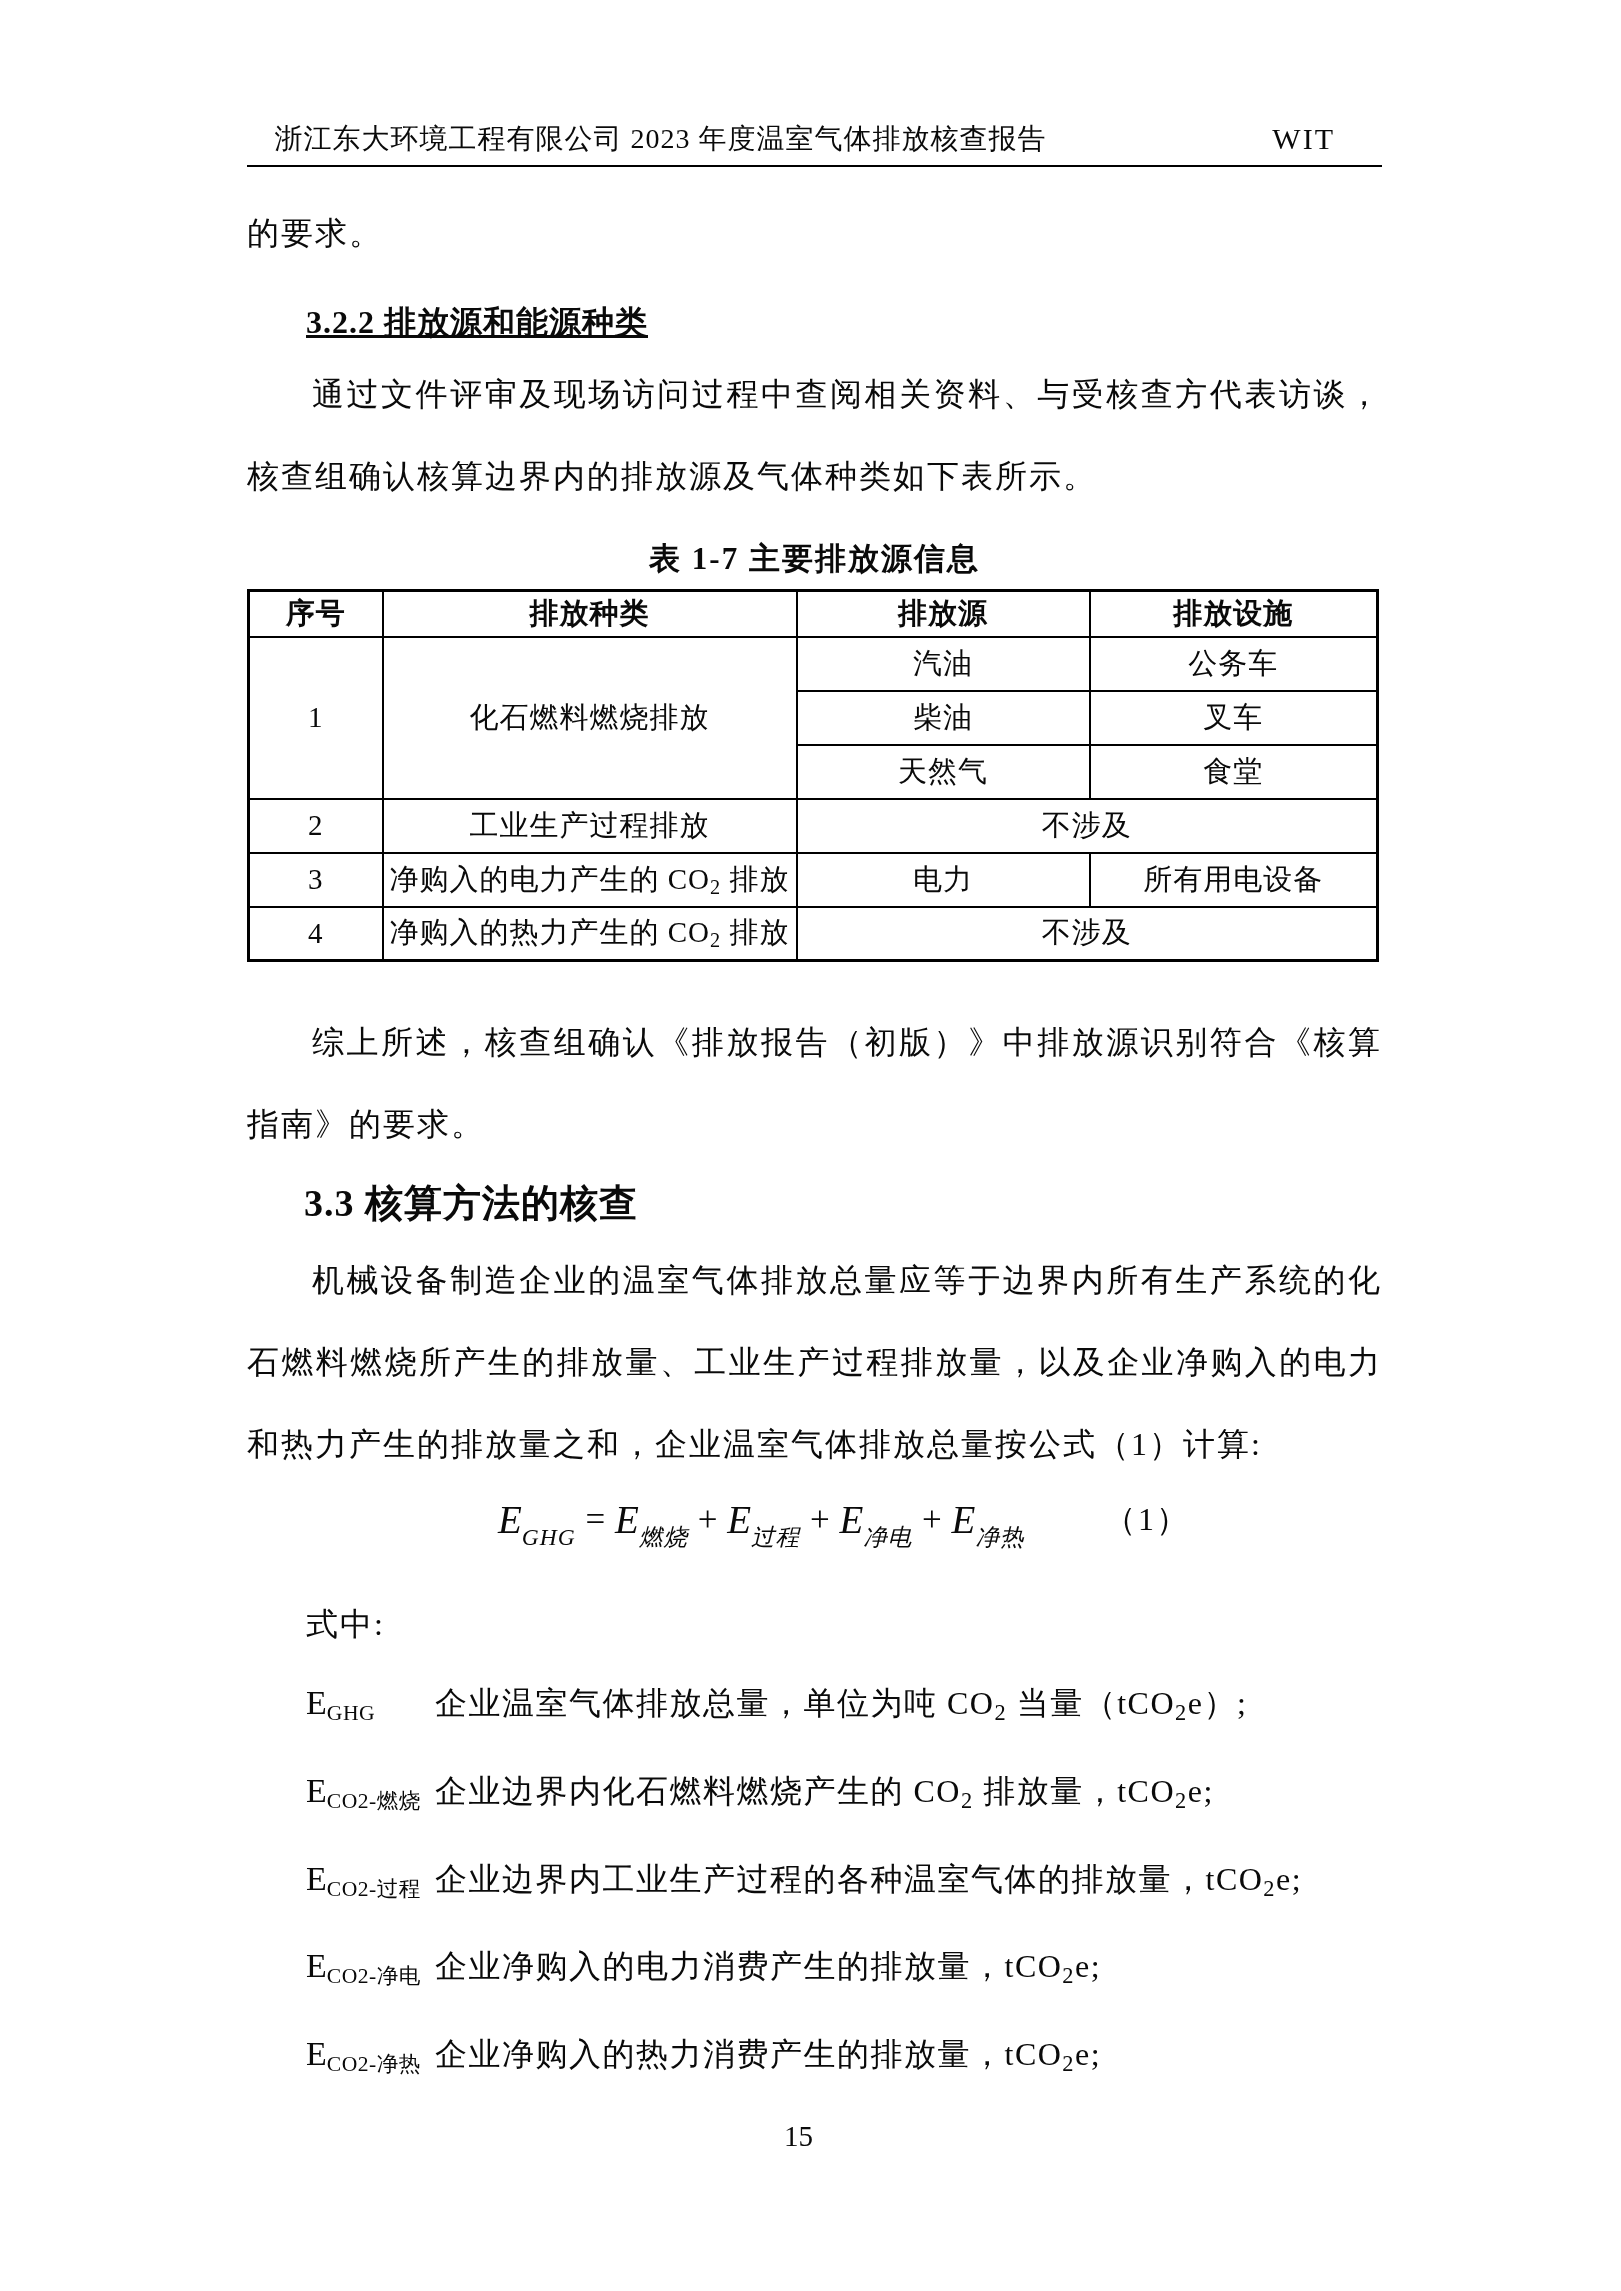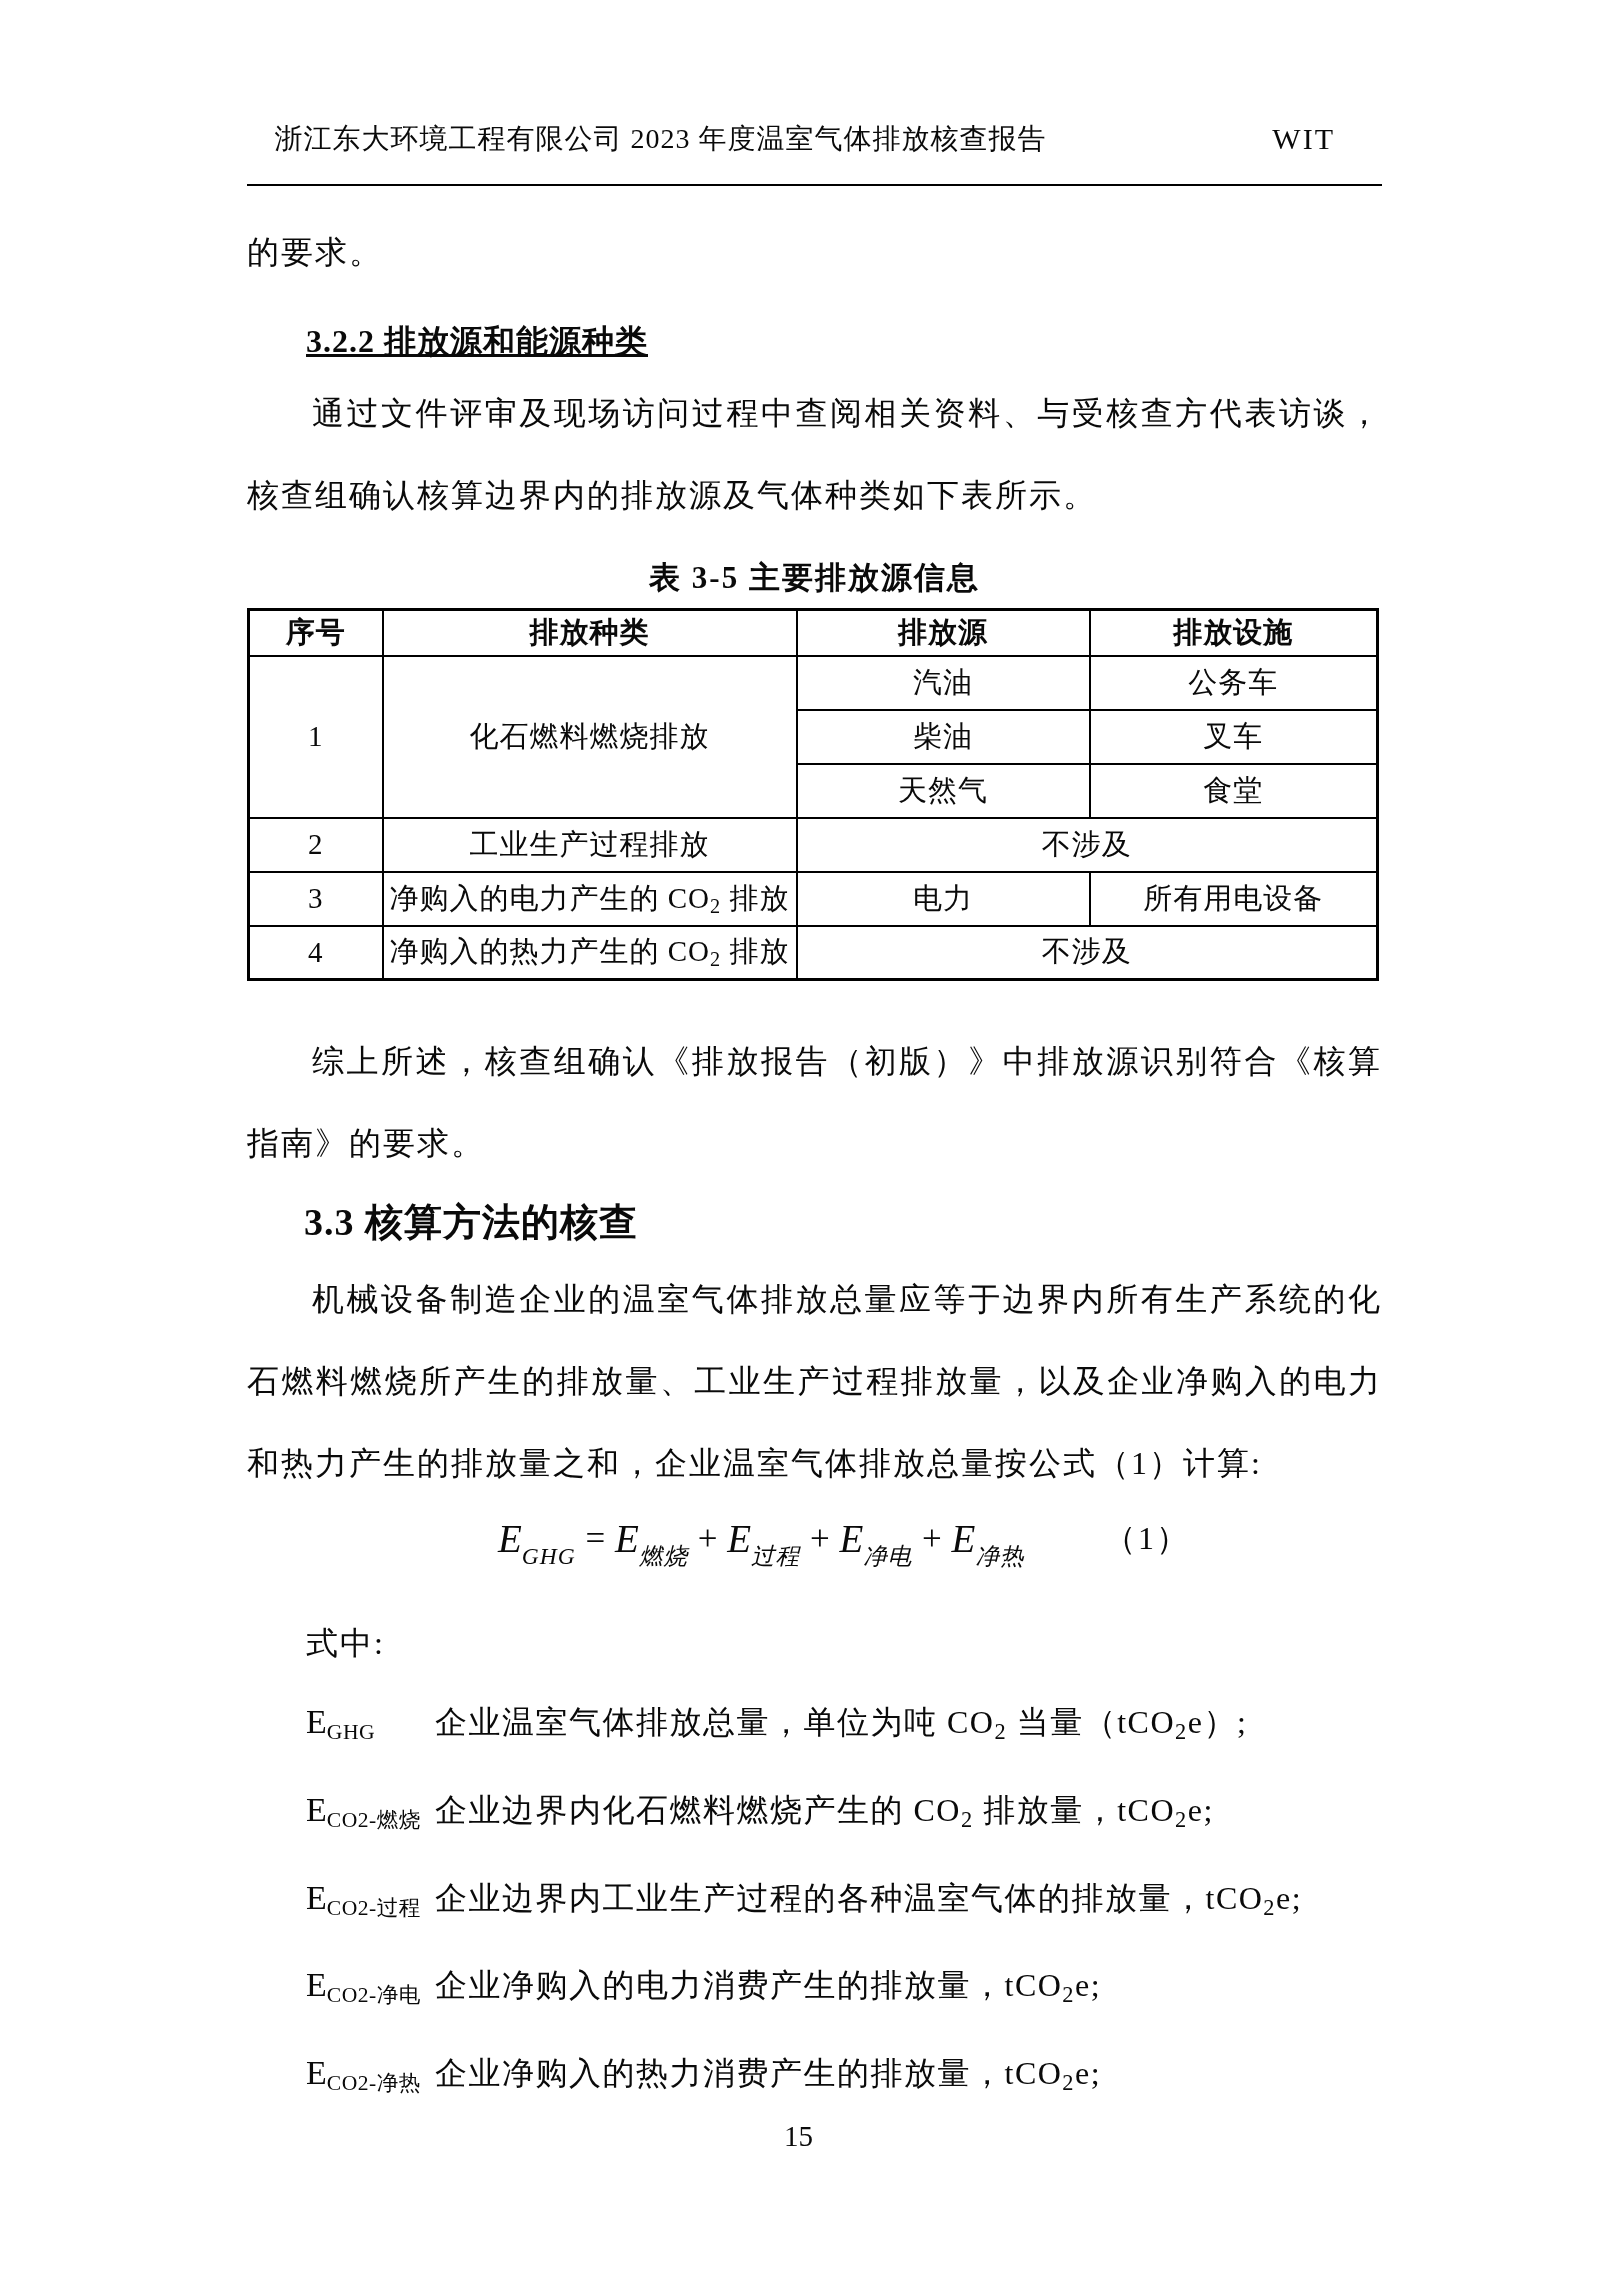--- a/index.html
+++ b/index.html
@@ -10,21 +10,21 @@
     margin:0 auto;
     background:#ffffff;
     color:#0a0a0a;
     font-family:"Liberation Serif","DejaVu Serif",serif;
     overflow:hidden;
   }
   
   .header {
     margin:0 239px 0 247px;
     padding-top:122px;
-    padding-bottom:29px;
+    padding-bottom:10px;
     border-bottom:2.9px solid #000;
     display:flex; align-items:flex-end;
   }
   .header-title { font-size:28px; line-height:33px; margin-left:27.4px; letter-spacing:1px; }
   .header-mark  { font-size:30px; line-height:33px; margin-left:auto; margin-right:47px; letter-spacing:2px; }
   
   .content { margin:0 239px 0 247px; width:1135px; }
   .frag { font-size:32px; line-height:45px; margin-top:44px; letter-spacing:2px; }
   .h322 { font-size:32px; line-height:45px; font-weight:bold; margin-top:44px; text-indent:59px; letter-spacing:1px;text-decoration:underline; }
   .para {
@@ -86,21 +86,21 @@
   </div>
 
   <div class="content">
 
     <div class="frag">的要求。</div>
 
     <div class="h322">3.2.2 排放源和能源种类</div>
 
     <div class="para para-322">通过文件评审及现场访问过程中查阅相关资料、与受核查方代表访谈，核查组确认核算边界内的排放源及气体种类如下表所示。</div>
 
-    <div class="caption">表 3-5 主要排放源信息</div>
+    <div class="caption">表 1-7 主要排放源信息</div>
 
     <table class="src">
       <colgroup>
         <col style="width:134px">
           <col style="width:414px">
           <col style="width:293px">
           <col style="width:288px">
       </colgroup>
       <tbody>
           <tr>

